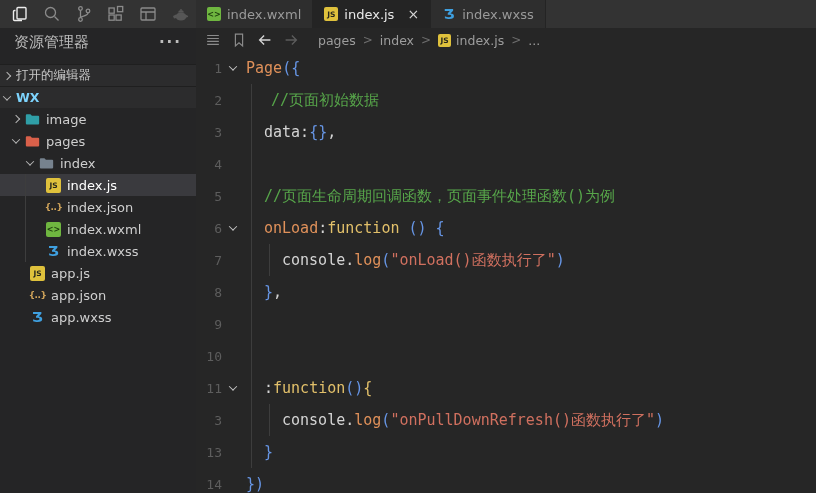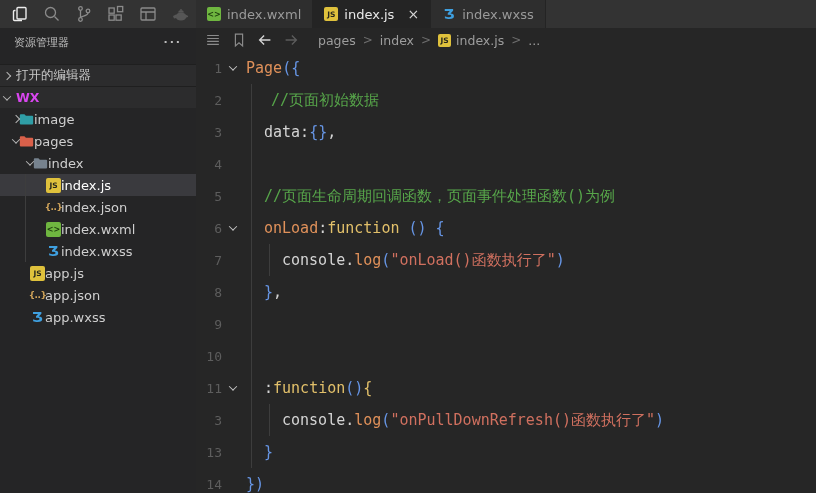--- a/index.html
+++ b/index.html
@@ -24,27 +24,27 @@
   .crumbs{position:absolute;left:196px;top:28px;right:0;height:24px;background:var(--editor-bg);
           display:flex;align-items:center;color:#9d9d9d;font-size:12.5px;padding-left:4px;}
   .crumb-icon{width:26px;height:24px;display:flex;align-items:center;justify-content:center;cursor:pointer;}
   .crumb-items{display:flex;align-items:center;gap:7px;margin-left:14px;}
   .crumb-sep{color:#6d6d6d;font-size:12px;}
   .crumb-item{display:flex;align-items:center;gap:5px;cursor:pointer;}
 
   
   .sidebar{position:absolute;left:0;top:28px;width:196px;bottom:0;background:var(--sidebar-bg);color:#cfcfcf;}
   .sb-header{height:28px;display:flex;align-items:center;justify-content:space-between;
-             padding:0 14px 0 14px;color:#bdbdbd;font-size:11px;}
+             padding:0 14px 0 14px;color:#bdbdbd;font-size:15px;}
   .sb-dots{color:#bdbdbd;letter-spacing:2px;font-weight:bold;cursor:pointer;}
   .sb-section{height:22px;display:flex;align-items:center;gap:6px;padding-left:4px;
               font-size:12.5px;color:#c8c8c8;background:#2c2c2d;border-top:1px solid #1f1f1f;cursor:pointer;}
-  .sb-section.wx{font-weight:bold;color:#d946ef;}
+  .sb-section.wx{font-weight:bold;color:#7dd3fc;}
   .tree{position:relative;}
-  .tree-row{height:22px;display:flex;align-items:center;gap:0;font-size:13px;cursor:pointer;white-space:nowrap;}
+  .tree-row{height:22px;display:flex;align-items:center;gap:6px;font-size:13px;cursor:pointer;white-space:nowrap;}
   .tree-row.selected{background:#3a3a3e;color:#ffffff;}
   .tree-guide{position:absolute;left:25px;width:1px;background:#3d3d3d;}
 
   .chev{width:6px;height:6px;border-right:1.4px solid #b6b6b6;border-bottom:1.4px solid #b6b6b6;
         flex:none;display:inline-block;}
   .chev.down{transform:rotate(45deg) translate(-1px,-1px);}
   .chev.right{transform:rotate(-45deg);}
 
   
   .fi{width:15px;height:15px;flex:none;display:inline-flex;align-items:center;justify-content:center;

